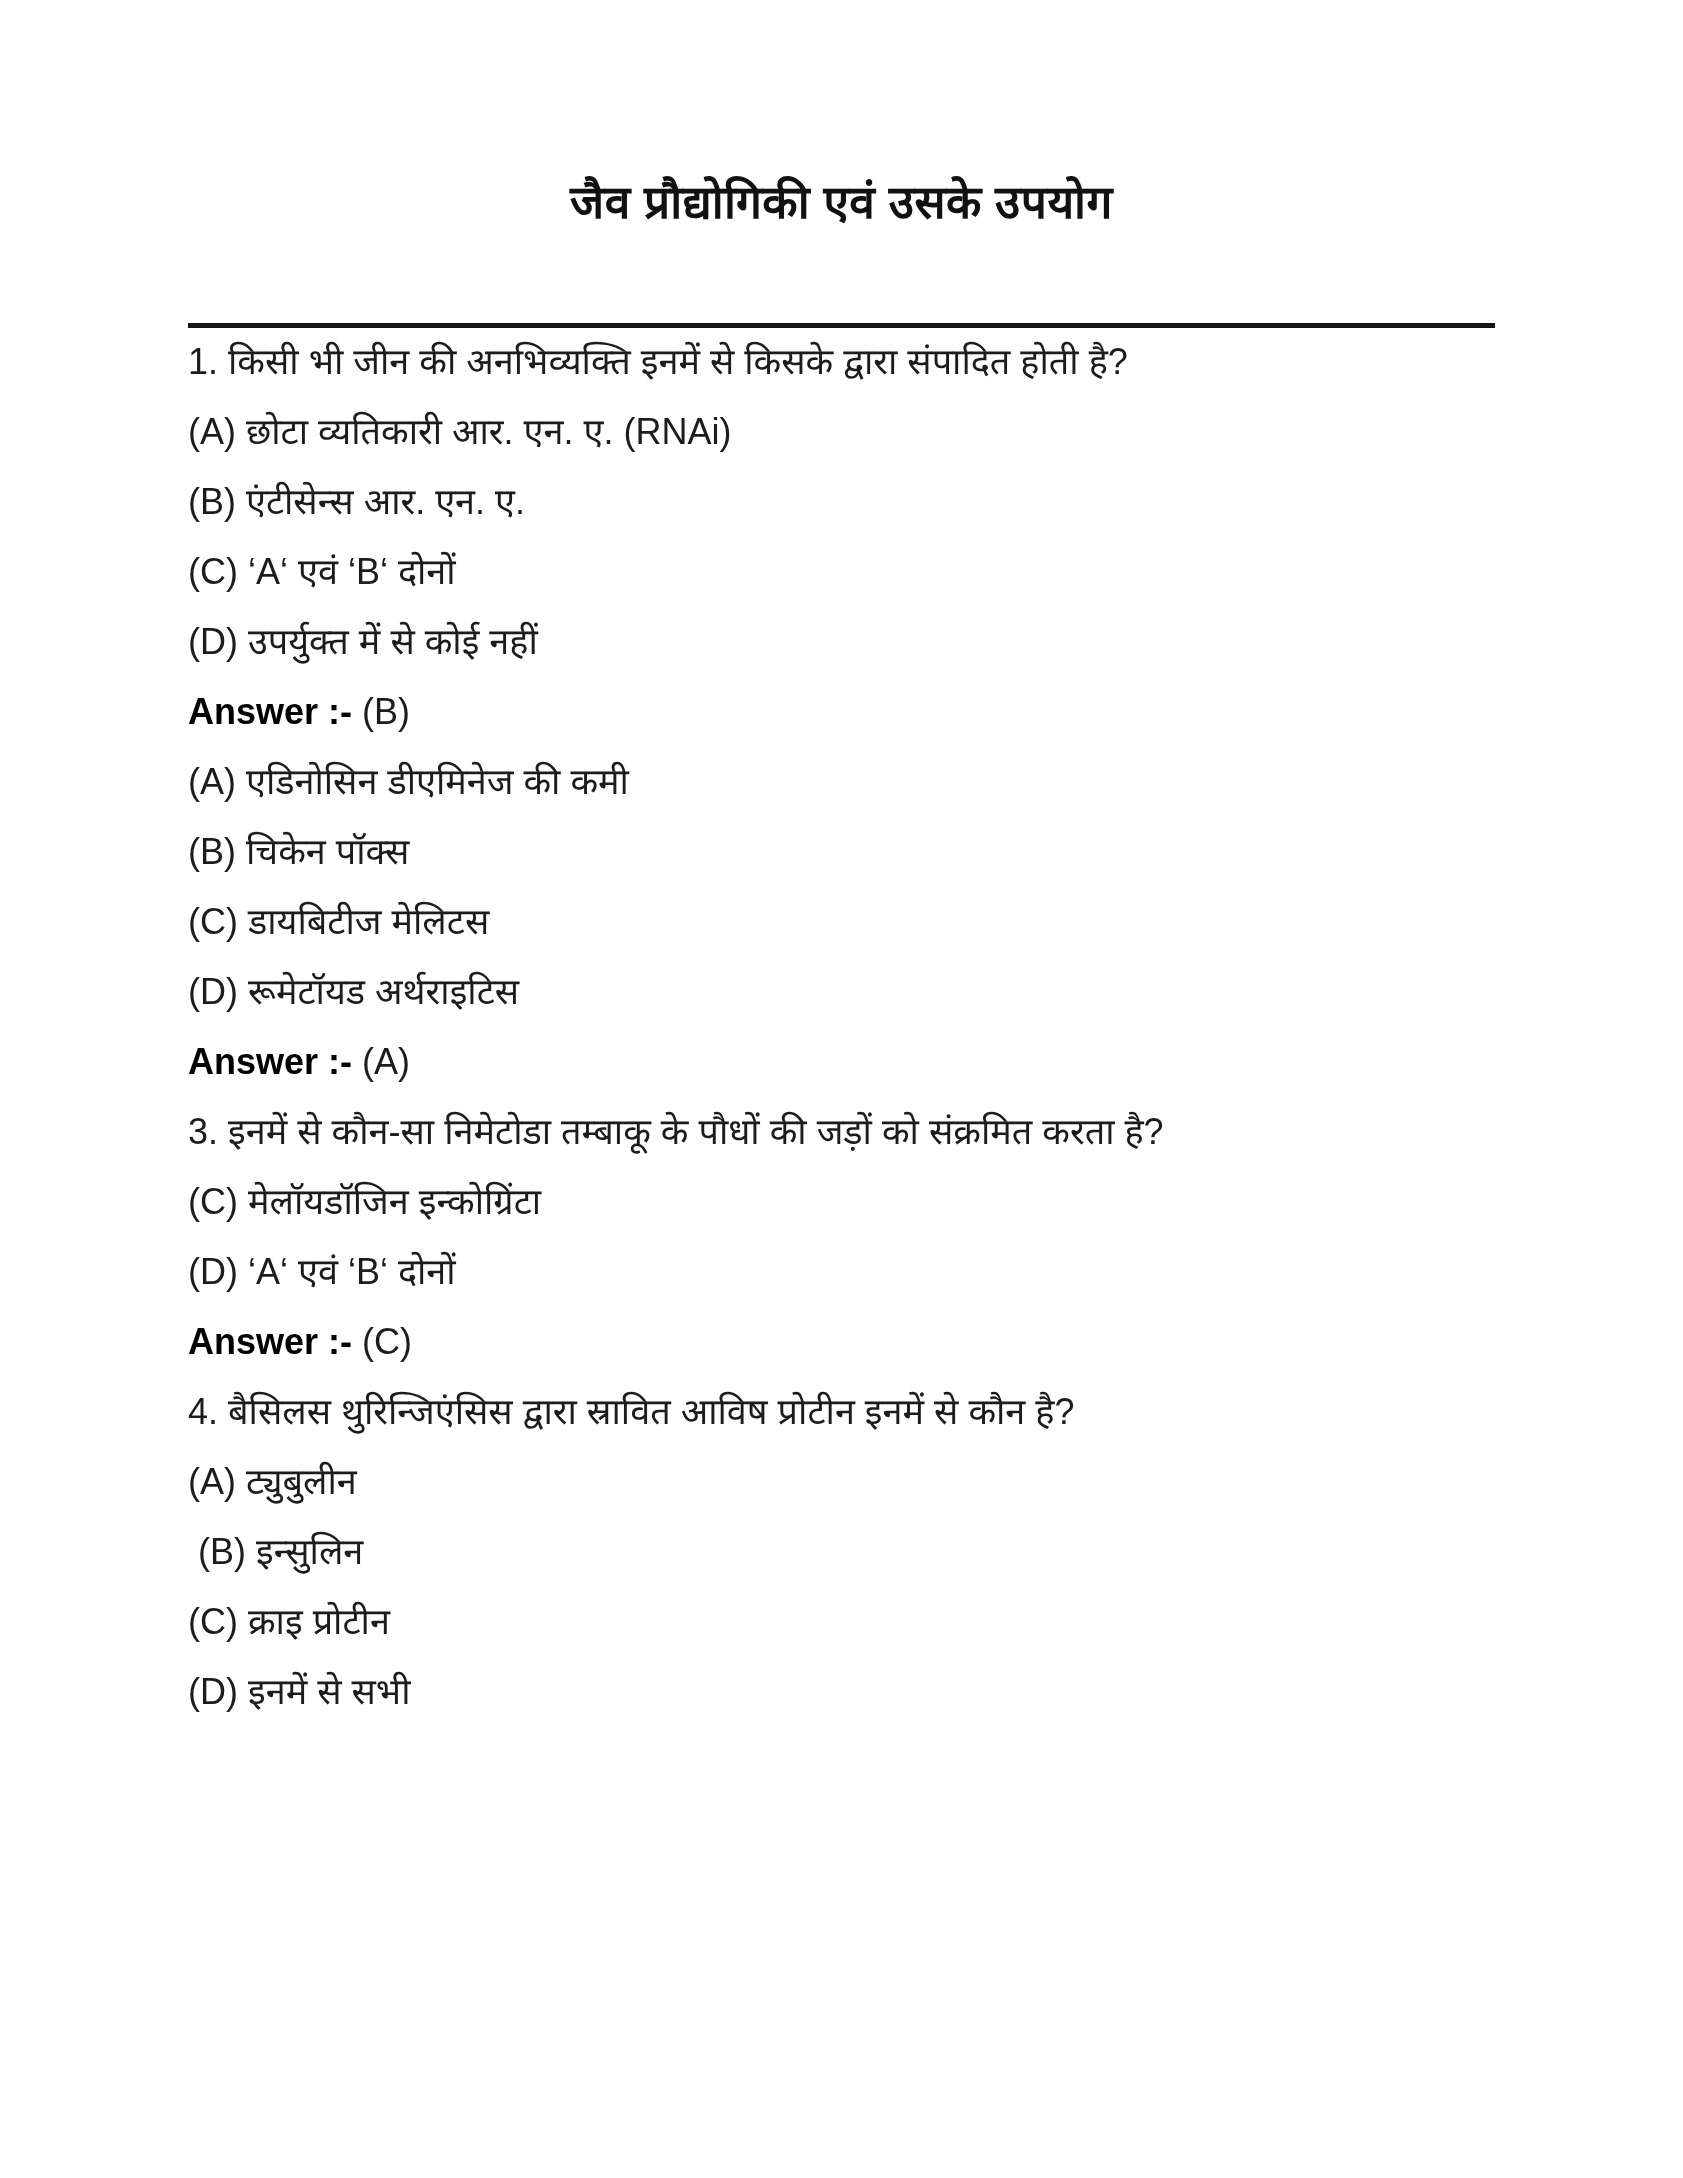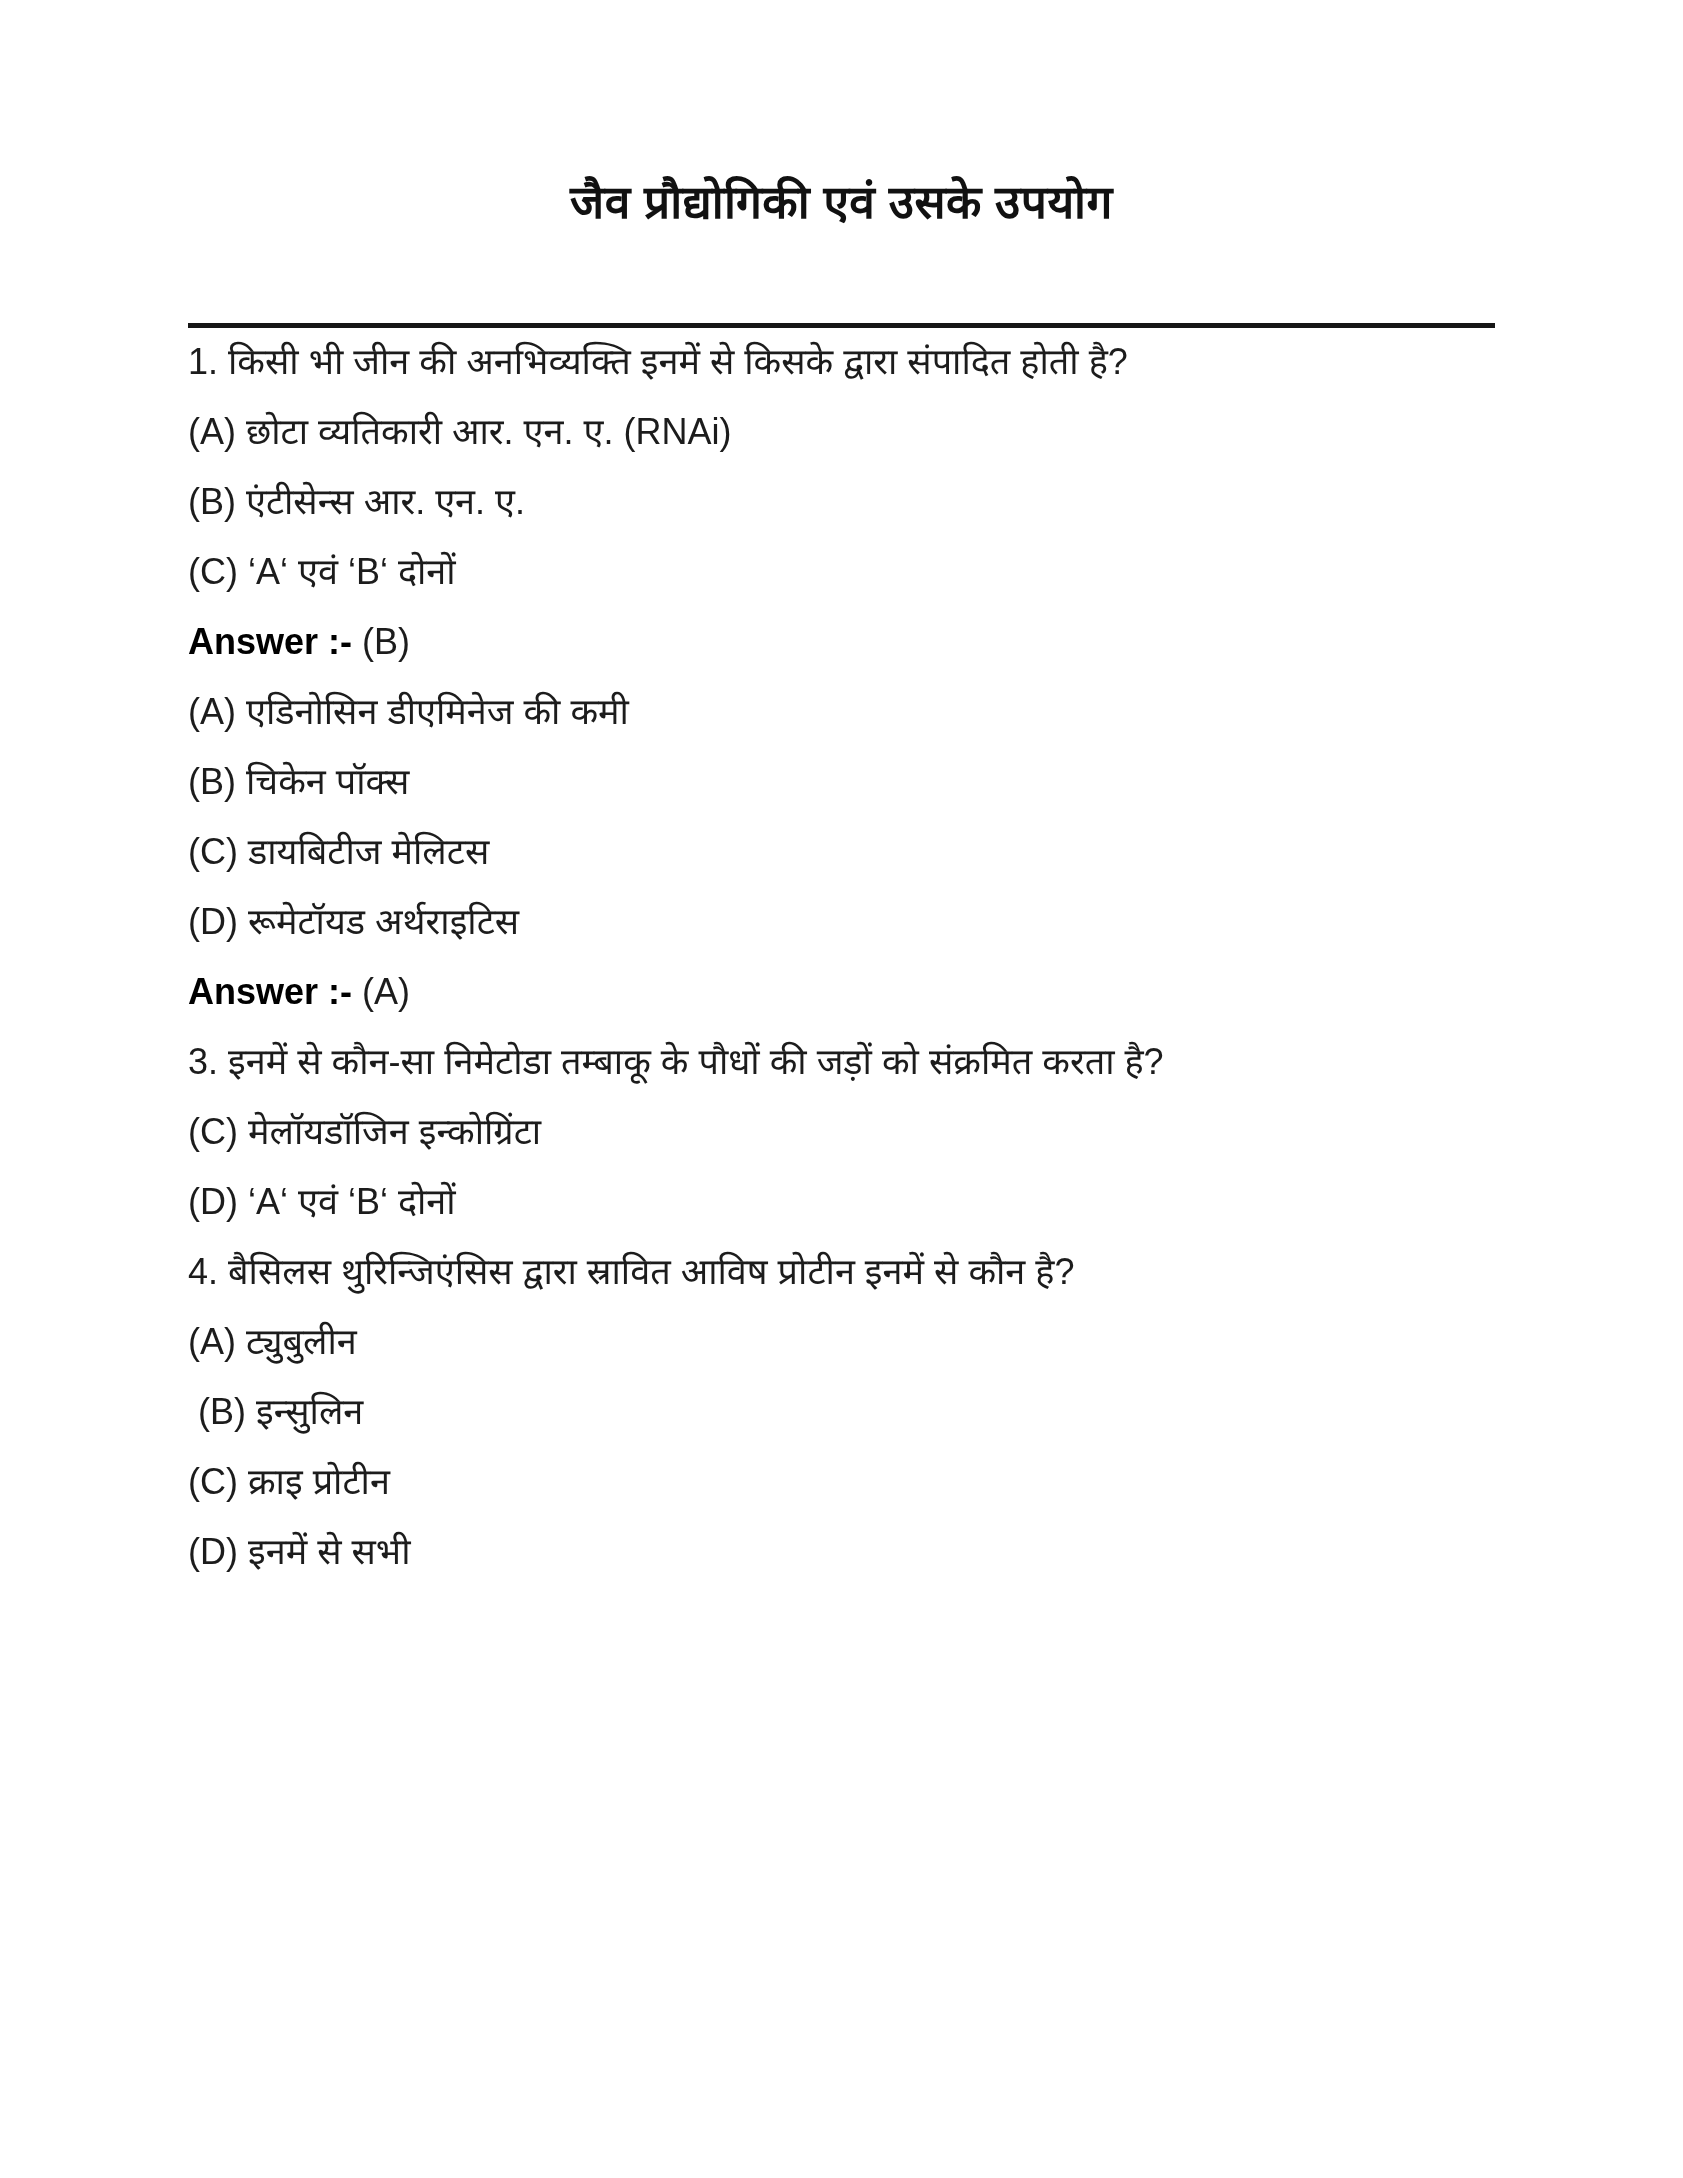--- a/index.html
+++ b/index.html
@@ -63,31 +63,33 @@
   <h1 class="page-title">जैव प्रौद्योगिकी एवं उसके उपयोग</h1>
 
   <hr class="divider">
 
   <div class="content">
 
     <p class="line">1. किसी भी जीन की अनभिव्यक्ति इनमें से किसके द्वारा संपादित होती है?</p>
     <p class="line">(A) छोटा व्यतिकारी आर. एन. ए. (RNAi)</p>
     <p class="line">(B) एंटीसेन्स आर. एन. ए.</p>
     <p class="line">(C) ‘A‘ एवं ‘B‘ दोनों</p>
+    <p class="line">(D) उपर्युक्त में से कोई नहीं</p>
     <p class="line"><span class="ans-label">Answer :-</span><span> </span><span class="ans-value">(B)</span></p>
 
     <p class="line">(A) एडिनोसिन डीएमिनेज की कमी</p>
     <p class="line">(B) चिकेन पॉक्स</p>
     <p class="line">(C) डायबिटीज मेलिटस</p>
     <p class="line">(D) रूमेटॉयड अर्थराइटिस</p>
     <p class="line"><span class="ans-label">Answer :-</span><span> </span><span class="ans-value">(A)</span></p>
 
     <p class="line">3. इनमें से कौन-सा निमेटोडा तम्बाकू के पौधों की जड़ों को संक्रमित करता है?</p>
     <p class="line">(C) मेलॉयडॉजिन इन्कोग्रिंटा</p>
     <p class="line">(D) ‘A‘ एवं ‘B‘ दोनों</p>
+    <p class="line"><span class="ans-label">Answer :-</span><span> </span><span class="ans-value">(C)</span></p>
 
     <p class="line">4. बैसिलस थुरिन्जिएंसिस द्वारा स्रावित आविष प्रोटीन इनमें से कौन है?</p>
     <p class="line">(A) ट्युबुलीन</p>
     <p class="line"> (B) इन्सुलिन</p>
     <p class="line">(C) क्राइ प्रोटीन</p>
     <p class="line">(D) इनमें से सभी</p>
 
   </div>
 </div>
 

